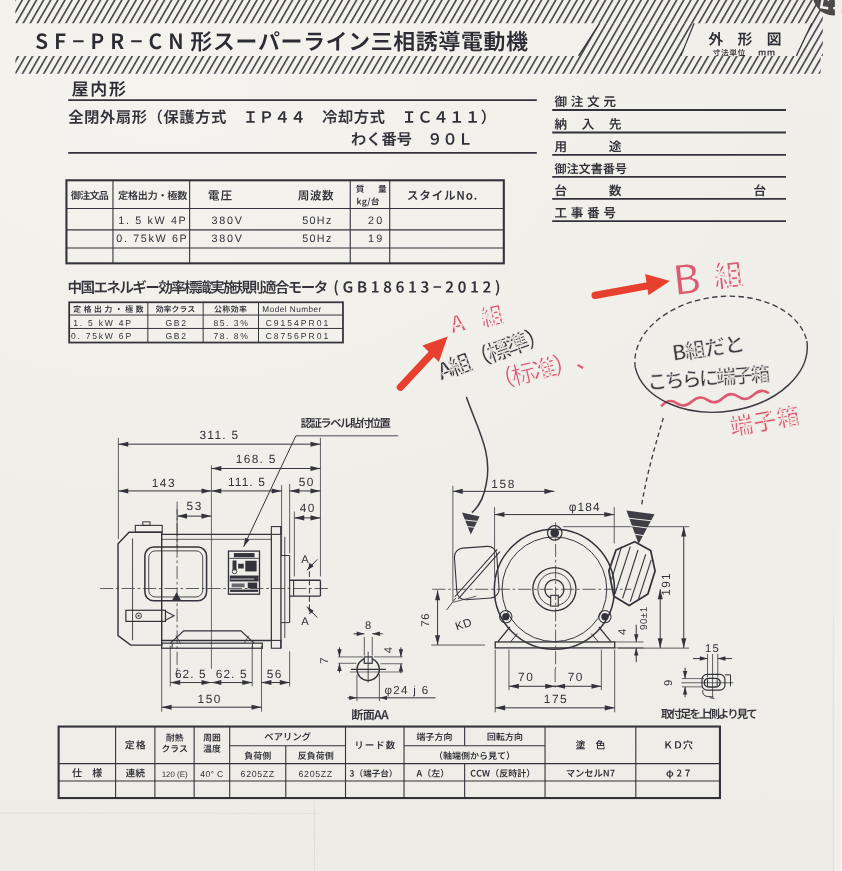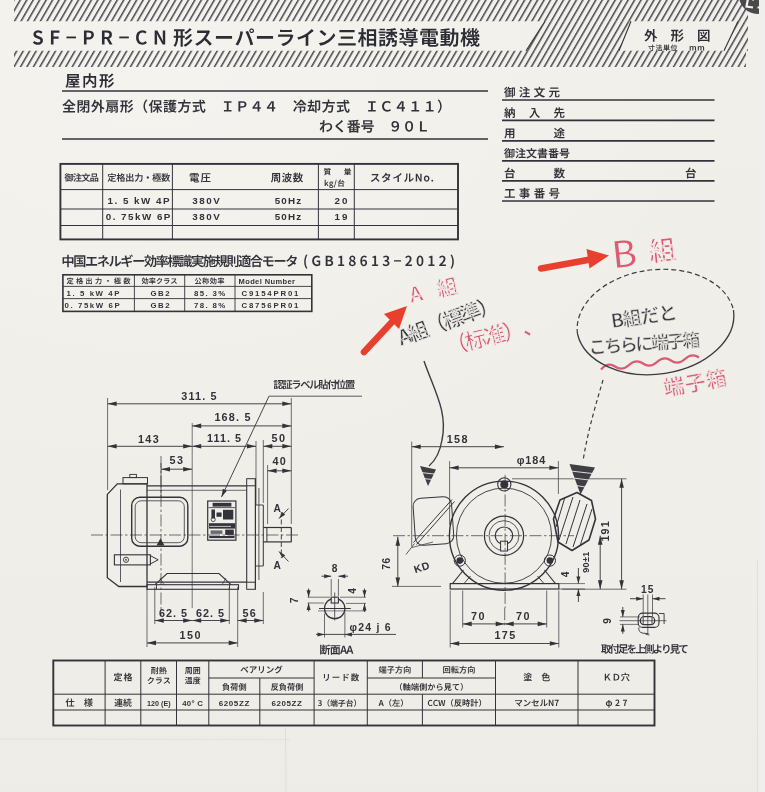--- a/index.html
+++ b/index.html
@@ -1,18 +1,18 @@
 <!DOCTYPE html>
 <html><head><meta charset="utf-8"><title>doc</title><style>
 html,body{margin:0;padding:0;background:#fff}
 #page{position:relative;width:765px;height:792px;overflow:hidden;
 background:
  radial-gradient(130% 90% at 20% 10%, rgba(255,255,255,0.25), rgba(255,255,255,0) 60%),
  linear-gradient(180deg, #f1efe9 0%, #f0eee8 70%, #eeece6 100%);
-font-family:"Liberation Sans",sans-serif;font-weight:bold;}
+font-family:"Liberation Sans",sans-serif;}
 #rightstrip{position:absolute;right:0;top:0;width:6px;height:792px;background:#efefed;}
 svg{position:absolute;left:0;top:0;filter:blur(0.26px)}
 </style></head>
 <body>
 <div id="page">
     <svg width="765" height="792" viewBox="0 0 765 792">
       <defs>
         <path id="g1" d="M78 -3Q59 -3 41 4Q24 11 11 24L30 47Q40 37 53 32Q66 26 78 26Q94 26 102 32Q110 39 110 49Q110 57 106 61Q102 66 96 69Q90 72 81 76L56 87Q47 90 38 97Q30 103 24 113Q19 122 19 136Q19 151 27 162Q35 174 49 181Q63 188 81 188Q98 188 113 182Q127 176 138 164L121 143Q112 151 103 155Q93 159 81 159Q68 159 61 153Q53 148 53 138Q53 131 57 126Q61 122 68 118Q75 115 82 112L107 102Q118 97 126 91Q135 84 139 75Q144 65 144 52Q144 37 136 24Q128 12 113 4Q98 -3 78 -3Z"></path>
         <path id="g2" d="M23 0V185H135V156H57V105H124V77H57V0Z"></path>
         <path id="g3" d="M10 81V105H136V81Z"></path>

